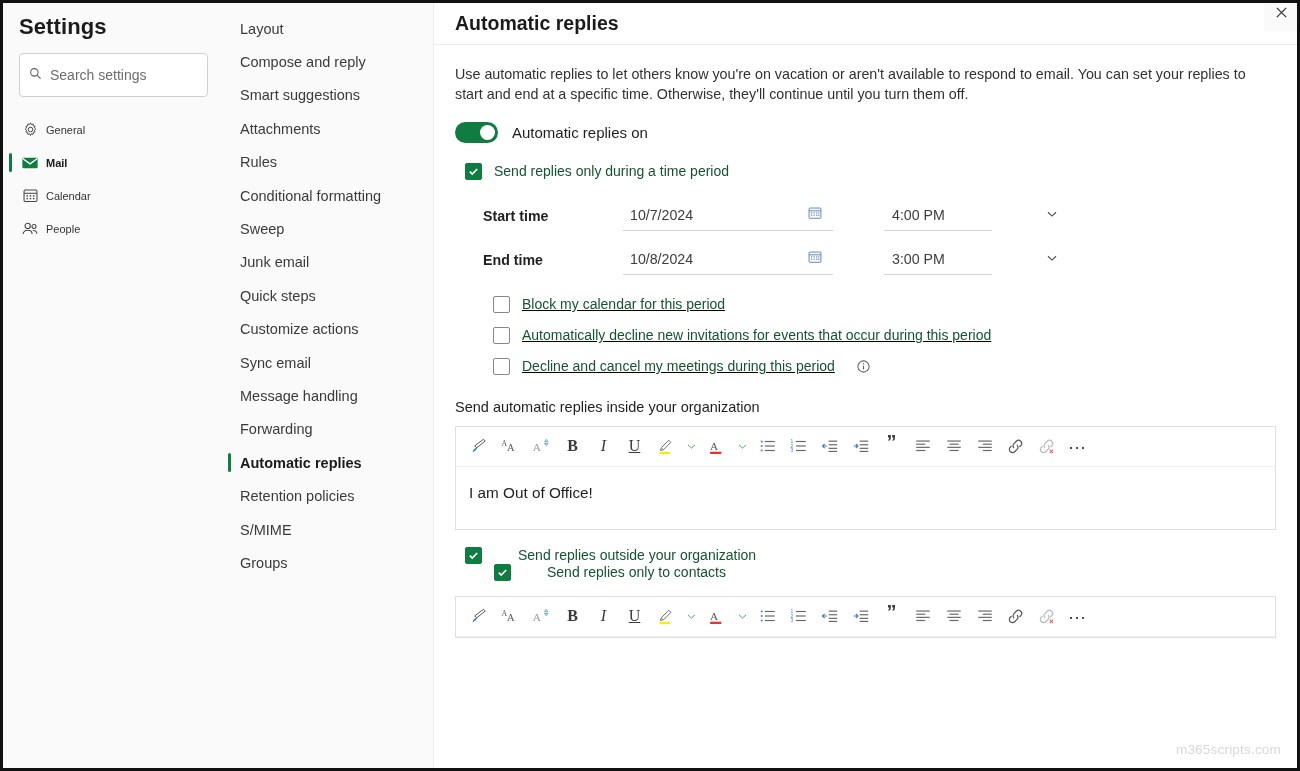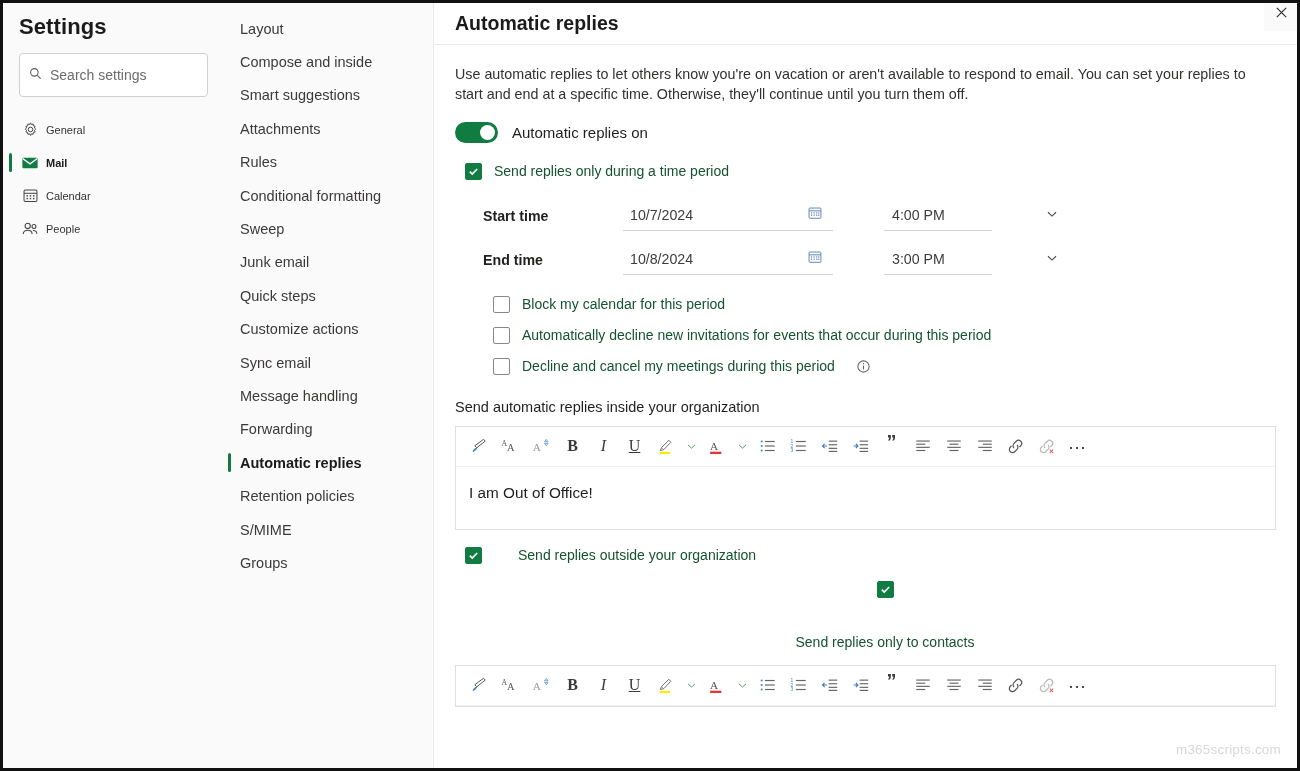--- a/index.html
+++ b/index.html
@@ -218,21 +218,21 @@
     border-bottom: 1px solid #d6d4d2;
     display: flex;
     align-items: center;
     padding-left: 8px;
     margin-left: 11px;
     cursor: pointer;
   }
   .timefield .tv { font-size: 14.2px; color: #3e3d3c; }
   .chev { margin-left: 13px; cursor: pointer; }
 
-  .suboptions { margin-top: 13px; padding-left: 18px; }
+  .suboptions { margin-top: 13px; padding-left: 18px; text-decoration: underline; }
   .suboptions .cbrow { margin-top: 14px; padding-left: 20px; }
 
   .section-label {
     margin-top: 24px;
     font-size: 14.5px;
     color: #201f1e;
   }
 
   
   .editor {
@@ -265,21 +265,21 @@
     min-height: 62px;
     padding: 17px 13px 18px 13px;
     font-size: 15.3px;
     color: #201f1e;
     cursor: text;
   }
   .ebody.tall { min-height: 72px; }
 
   .outside-block { margin-top: 17px; padding-left: 10px; }
   .outside-block .cbrow { margin-top: 0; padding-left: 0; gap: 36px; }
-  .outside-block .cbrow.indent { margin-top: 17px; padding-left: 29px; flex-direction: column; }
+  .outside-block .cbrow.indent { padding-left: 29px; }
 
   .watermark {
     position: absolute;
     right: 16px; bottom: 11px;
     font-size: 13.5px;
     color: #d8d8d8;
     letter-spacing: .2px;
     pointer-events: none;
   }
 </style>
@@ -354,21 +354,21 @@
       </div>
 
     </div>
   </div>
 
   <div class="subnav">
     <div class="subnav-item">
         <span>Layout</span>
       </div>
     <div class="subnav-item">
-        <span>Compose and inside</span>
+        <span>Compose and reply</span>
       </div>
     <div class="subnav-item">
         <span>Smart suggestions</span>
       </div>
     <div class="subnav-item">
         <span>Attachments</span>
       </div>
     <div class="subnav-item">
         <span>Rules</span>
       </div>

